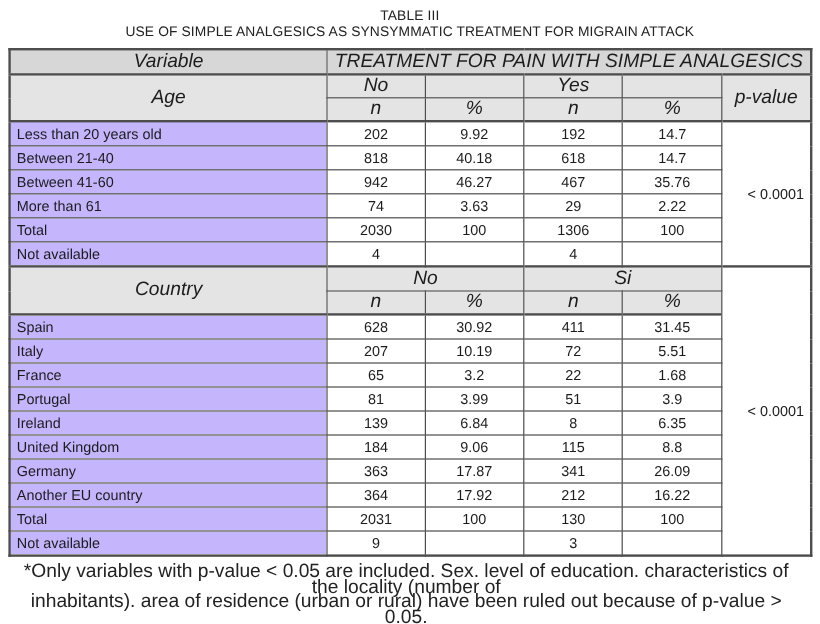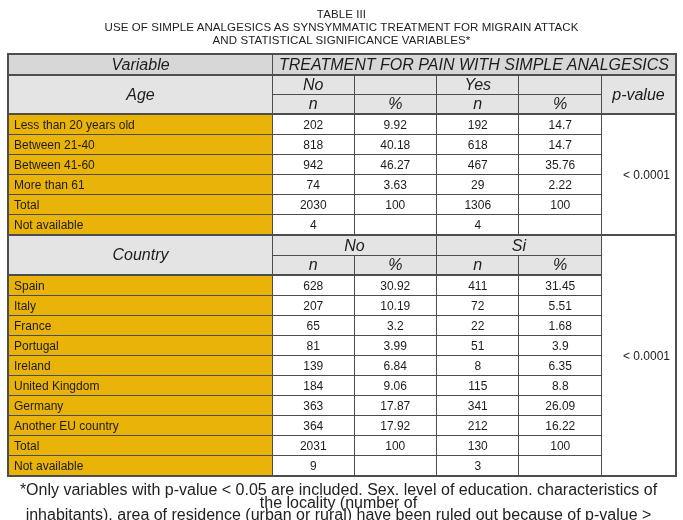--- a/index.html
+++ b/index.html
@@ -43,21 +43,21 @@
     overflow: hidden;
   }
   
   td.h {
     background: #e4e4e4;
     font-style: italic;
     font-size: 16px;
   }
   td.h1 { background: #d7d7d7; }
   
-  td.lbl { text-align: left; background: #eab308; }
+  td.lbl { text-align: left; background: #c4b5fd; }
   
   td.num { background: #ffffff; }
   
   td.pv { background: #ffffff; font-size: 12px; text-align: right; }
   
   tr.sep td { border-top: 2px solid #4d4d4d; }
   tr.hr1 td { height: 19px; }
   tr.hr2 td { height: 18px; }
 
   .footnote {
@@ -69,21 +69,20 @@
   }
 </style>
 </head>
 <body>
 
 <div class="page">
 
   <div class="title-block">
     <div>TABLE III</div>
     <div>USE OF SIMPLE ANALGESICS AS SYNSYMMATIC TREATMENT FOR MIGRAIN ATTACK</div>
-    <div>AND STATISTICAL SIGNIFICANCE VARIABLES*</div>
   </div>
 
   <table class="main">
     <colgroup>
       <col style="width:263px">
         <col style="width:81px">
         <col style="width:82px">
       <col style="width:82px">
         <col style="width:82px">
         <col style="width:74px">

